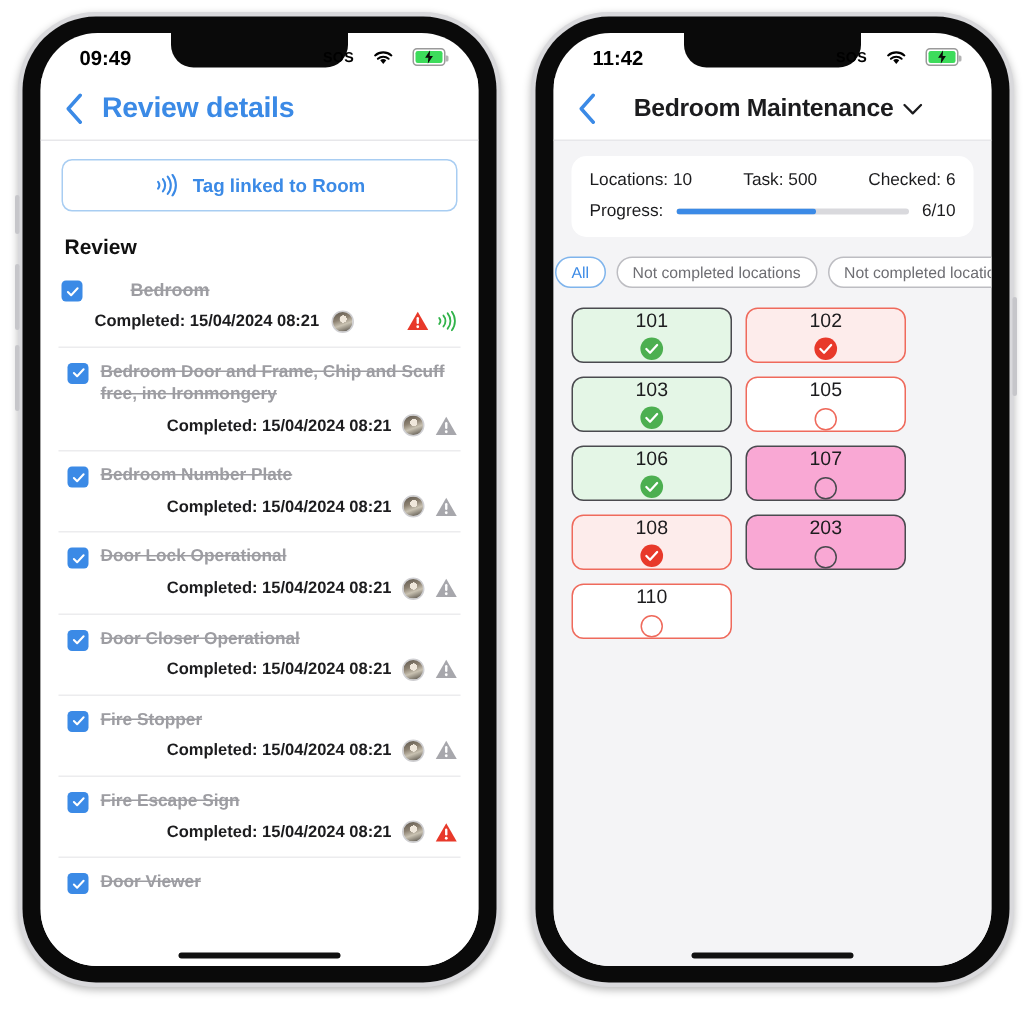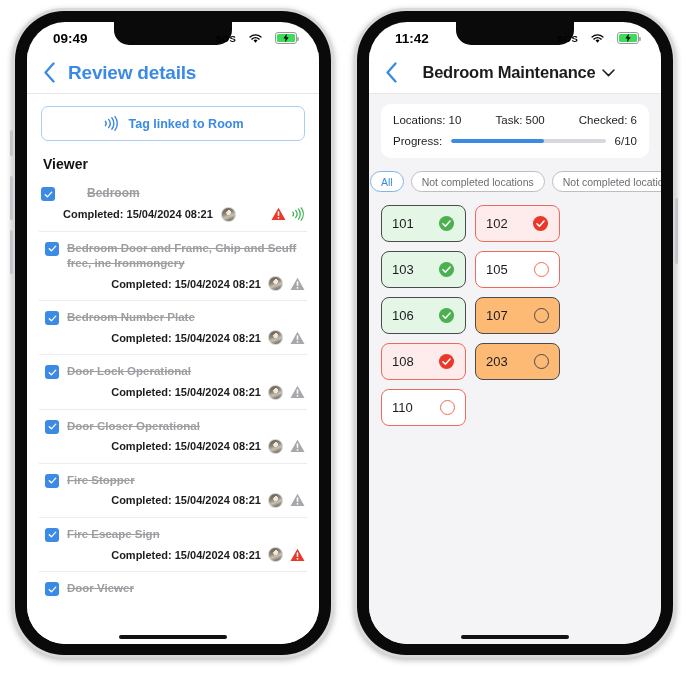--- a/index.html
+++ b/index.html
@@ -159,28 +159,28 @@
     display: flex; align-items: center; white-space: nowrap;
     font-size: 10.5px; color: #6d6d72; cursor: pointer; flex: 0 0 auto;
   }
   .chip.active { border-color: #7fb4ec; color: #3b8ae6; }
 
   .loc-grid {
     display: flex; flex-wrap: wrap; gap: 9px;
     padding: 13px 12px 0 12px;
   }
   .loc-card {
-    width: 85px; height: 37px; border-radius: 8px;
+    width: 107px; height: 37px; border-radius: 8px;
     border: 1.4px solid #4a4a4f; background: #fff;
     display: flex; align-items: center; justify-content: space-between;
-    padding: 0 10px; cursor: pointer;
+    padding: 0 10px; cursor: pointer; flex-direction: column;
   }
   .loc-card.ok   { background: #e4f6e6; border-color: #4a4a4f; }
   .loc-card.bad  { background: #fdeceb; border-color: #ef6a5c; }
-  .loc-card.open { background: #fdba74; border-color: #4a4a4f; }
+  .loc-card.open { background: #f9a8d4; border-color: #4a4a4f; }
   .loc-card.openred { background: #fff; border-color: #ef6a5c; }
   .loc-num { font-size: 13px; color: #1c1c1e; }
   .mk { width: 17px; height: 17px; flex: 0 0 auto; }
   .ring { width: 15px; height: 15px; border-radius: 50%; border: 1.6px solid #4a4a4f; flex: 0 0 auto; }
   .ring.red { border-color: #ef6a5c; }
 </style>
 </head>
 <body>
 
 <div class="stage">
@@ -225,21 +225,21 @@
         <div class="tag-btn">
           <svg class="nfc-blue" viewBox="0 0 17 15">
             <path d="M3.4 5.3 A3.6 3.6 0 0 1 3.4 9.7" stroke="#3b8ae6" stroke-width="1.4" fill="none" stroke-linecap="round"></path>
             <path d="M6.6 3.4 A6.4 6.4 0 0 1 6.6 11.6" stroke="#3b8ae6" stroke-width="1.4" fill="none" stroke-linecap="round"></path>
             <path d="M9.8 1.7 A9.2 9.2 0 0 1 9.8 13.3" stroke="#3b8ae6" stroke-width="1.4" fill="none" stroke-linecap="round"></path>
             <path d="M13 0.6 A11.6 11.6 0 0 1 13 14.4" stroke="#3b8ae6" stroke-width="1.4" fill="none" stroke-linecap="round"></path>
           </svg>
           <span class="tag-btn-label">Tag linked to Room</span>
         </div>
 
-        <div class="sec-title">Viewer</div>
+        <div class="sec-title">Review</div>
 
         <div class="task-list" id="task-list">
             <div class="task-row">
               <div class="t-head">
                 <span class="cb">
                   <svg viewBox="0 0 10 10">
                     <path d="M1.4 5.2 L3.8 7.6 L8.6 2.4" stroke="#fff" stroke-width="1.5" fill="none" stroke-linecap="round" stroke-linejoin="round"></path>
                   </svg>
                 </span>
                 <span class="t-label top">Bedroom</span>

